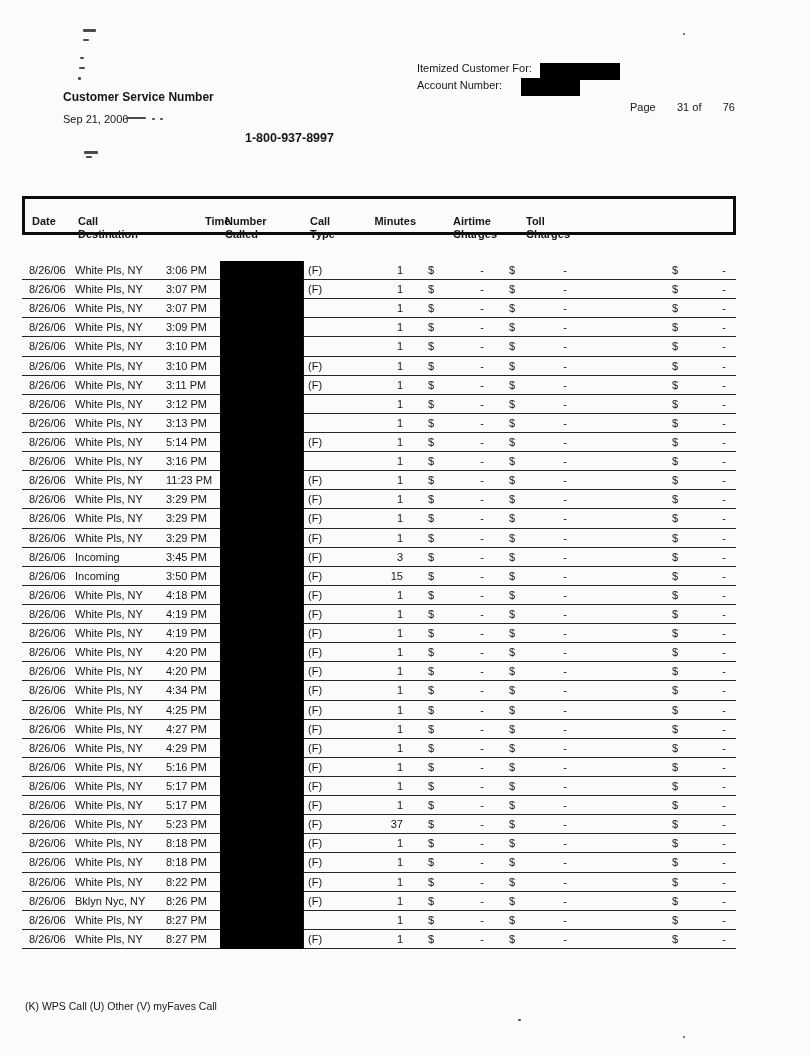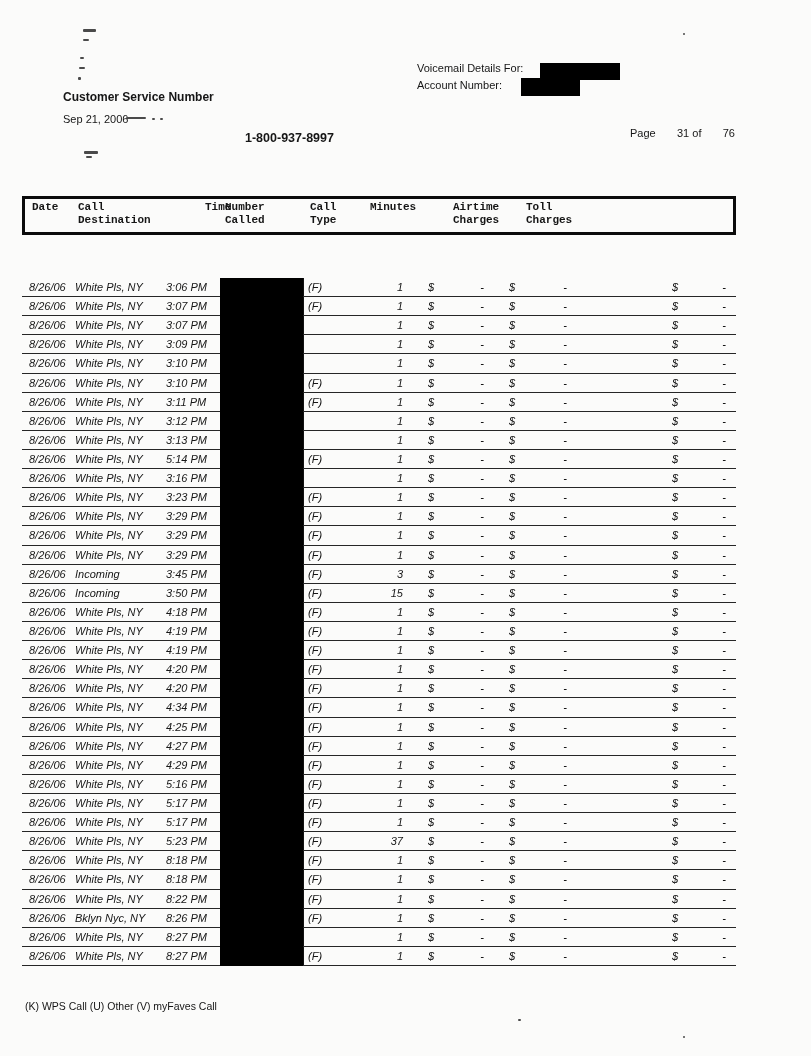--- a/index.html
+++ b/index.html
@@ -6,37 +6,37 @@
   #page{position:relative;width:811px;height:1056px;background:#fbfbfa;margin:0 auto;
         font-family:"Liberation Sans","DejaVu Sans",sans-serif;color:#161616;overflow:hidden;}
   .abs{position:absolute;}
   
   .lbl{font-size:11px;line-height:15px;}
   .bold{font-weight:bold;}
   .redact{background:#000;}
   #csn{top:90px;left:63px;font-size:12px;}
   #csn-num{top:90px;left:245px;font-size:12.5px;margin-top:41px;}
   #stmt-date{top:112px;left:63px;}
-  #pageline{top:126px;left:630px;width:105px;display:flex;justify-content:space-between;}
+  #pageline{top:100px;left:630px;width:105px;display:flex;justify-content:space-between;}
   #itemized{top:61px;left:417px;}
   #account{top:78px;left:417px;}
   
   .art{position:absolute;background:#4a4a4a;border-radius:1px;}
   
   #tbox{top:196px;left:22px;width:714px;border:3px solid #0b0b0b;box-sizing:border-box;background:#fbfbfa;}
   #title{height:26px;line-height:26px;border-bottom:3px solid #0b0b0b;
          font-size:15px;font-weight:bold;font-style:italic;padding-left:8px;letter-spacing:.2px;white-space:nowrap;}
   .grid{display:grid;grid-template-columns:53px 89px 56px 83px 64px 46px 84px 80px 85px 74px;}
-  #thead{height:33px;padding-top:2px;box-sizing:border-box;font-family:Liberation Mono, monospace;}
+  #thead{height:33px;padding-top:16px;box-sizing:border-box;}
   .hcell{font-size:11px;font-weight:bold;line-height:13px;}
   .hcell span{display:block;}
   .h0{padding-left:7px;}.h2{padding-left:6px;margin-left:32px;}.h3{padding-left:2px;}.h4{padding-left:4px;}
   .h5{text-align:right;}.h6{padding-left:37px;}.h7{padding-left:26px;}.h8{padding-left:16px;grid-column:9/11;}
   
-  #tbody{position:absolute;top:278px;left:22px;width:714px;height:688px;font-style:italic;}
+  #tbody{position:absolute;top:261px;left:22px;width:714px;height:688px;}
   .trow{height:19.11px;box-sizing:border-box;border-bottom:1px solid #262626;align-items:center;font-size:11px;}
   .cell{white-space:nowrap;overflow:hidden;}
   .c-date{padding-left:7px;}
   .c-time{padding-left:2px;}
   .c-type{padding-left:4px;border-left:1px solid #111;align-self:stretch;display:flex;align-items:center;}
   .c-min{text-align:right;padding-right:10px;}
   .c-money{display:flex;justify-content:space-between;}
   .c-air{padding-left:15px;padding-right:13px;box-sizing:border-box;}
   .c-toll{padding-left:12px;padding-right:10px;box-sizing:border-box;}
   .c-total{padding-left:10px;padding-right:10px;box-sizing:border-box;}
@@ -57,21 +57,21 @@
   <div class="art" style="top:77px;left:78px;width:3px;height:3px;"></div>
   <div class="art" style="top:117px;left:126px;width:20px;height:2px;"></div>
   <div class="art" style="top:118px;left:152px;width:3px;height:2px;"></div>
   <div class="art" style="top:118px;left:160px;width:3px;height:2px;"></div>
   <div class="art" style="top:151px;left:84px;width:14px;height:3px;"></div>
   <div class="art" style="top:156px;left:86px;width:6px;height:2px;"></div>
   <div class="art" style="top:33px;left:683px;width:2px;height:2px;"></div>
   <div class="art" style="top:1019px;left:518px;width:3px;height:2px;"></div>
   <div class="art" style="top:1036px;left:683px;width:2px;height:2px;"></div>
 
-  <div class="abs lbl" id="itemized">Voicemail Details For:</div>
+  <div class="abs lbl" id="itemized">Itemized Customer For:</div>
   <div class="abs redact" style="top:63px;left:540px;width:80px;height:17px;"></div>
   <div class="abs lbl" id="account">Account Number:</div>
   <div class="abs redact" style="top:78px;left:521px;width:59px;height:18px;"></div>
 
   <div class="abs bold" id="csn">Customer Service Number</div>
   <div class="abs bold" id="csn-num">1-800-937-8997</div>
   <div class="abs lbl" id="stmt-date">Sep 21, 2006</div>
   <div class="abs lbl" id="pageline">
     <span>Page</span>
     <span>31 of</span>
@@ -343,21 +343,21 @@
         </div>
         <div class="cell c-spacer"></div>
         <div class="cell c-money c-total">
           <span>$</span>
           <span>-</span>
         </div>
       </div>
       <div class="trow grid">
         <div class="cell c-date">8/26/06</div>
         <div class="cell c-dest">White Pls, NY</div>
-        <div class="cell c-time">3:23 PM</div>
+        <div class="cell c-time">11:23 PM</div>
         <div class="cell c-number"></div>
         <div class="cell c-type">(F)</div>
         <div class="cell c-min">1</div>
         <div class="cell c-money c-air">
           <span>$</span>
           <span>-</span>
         </div>
         <div class="cell c-money c-toll">
           <span>$</span>
           <span>-</span>

